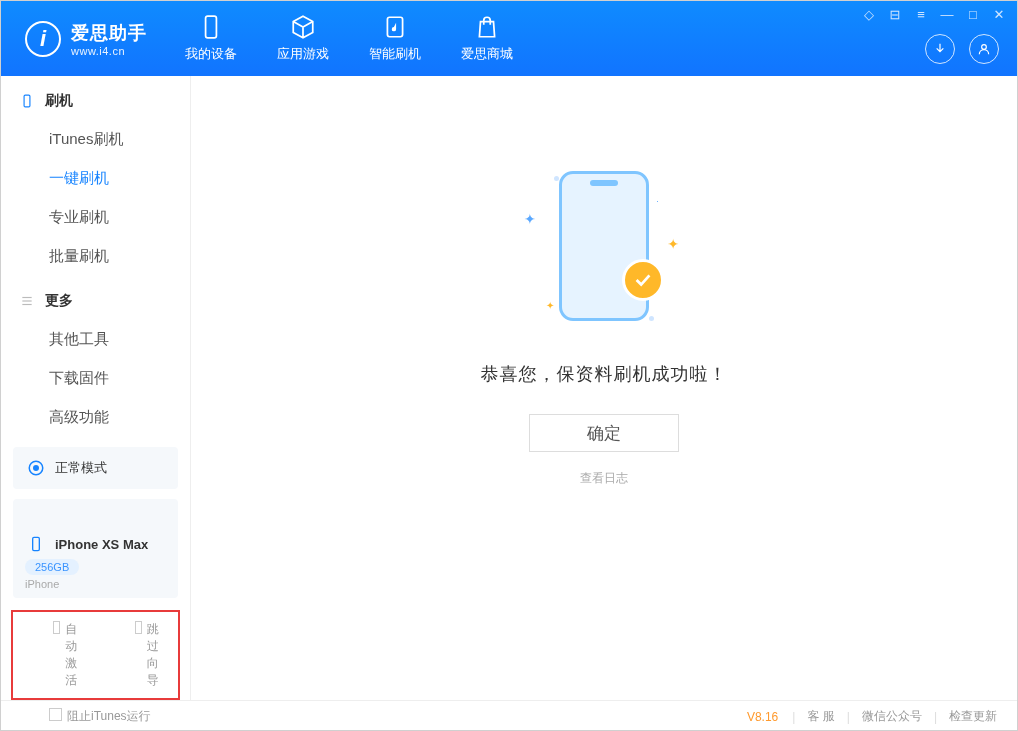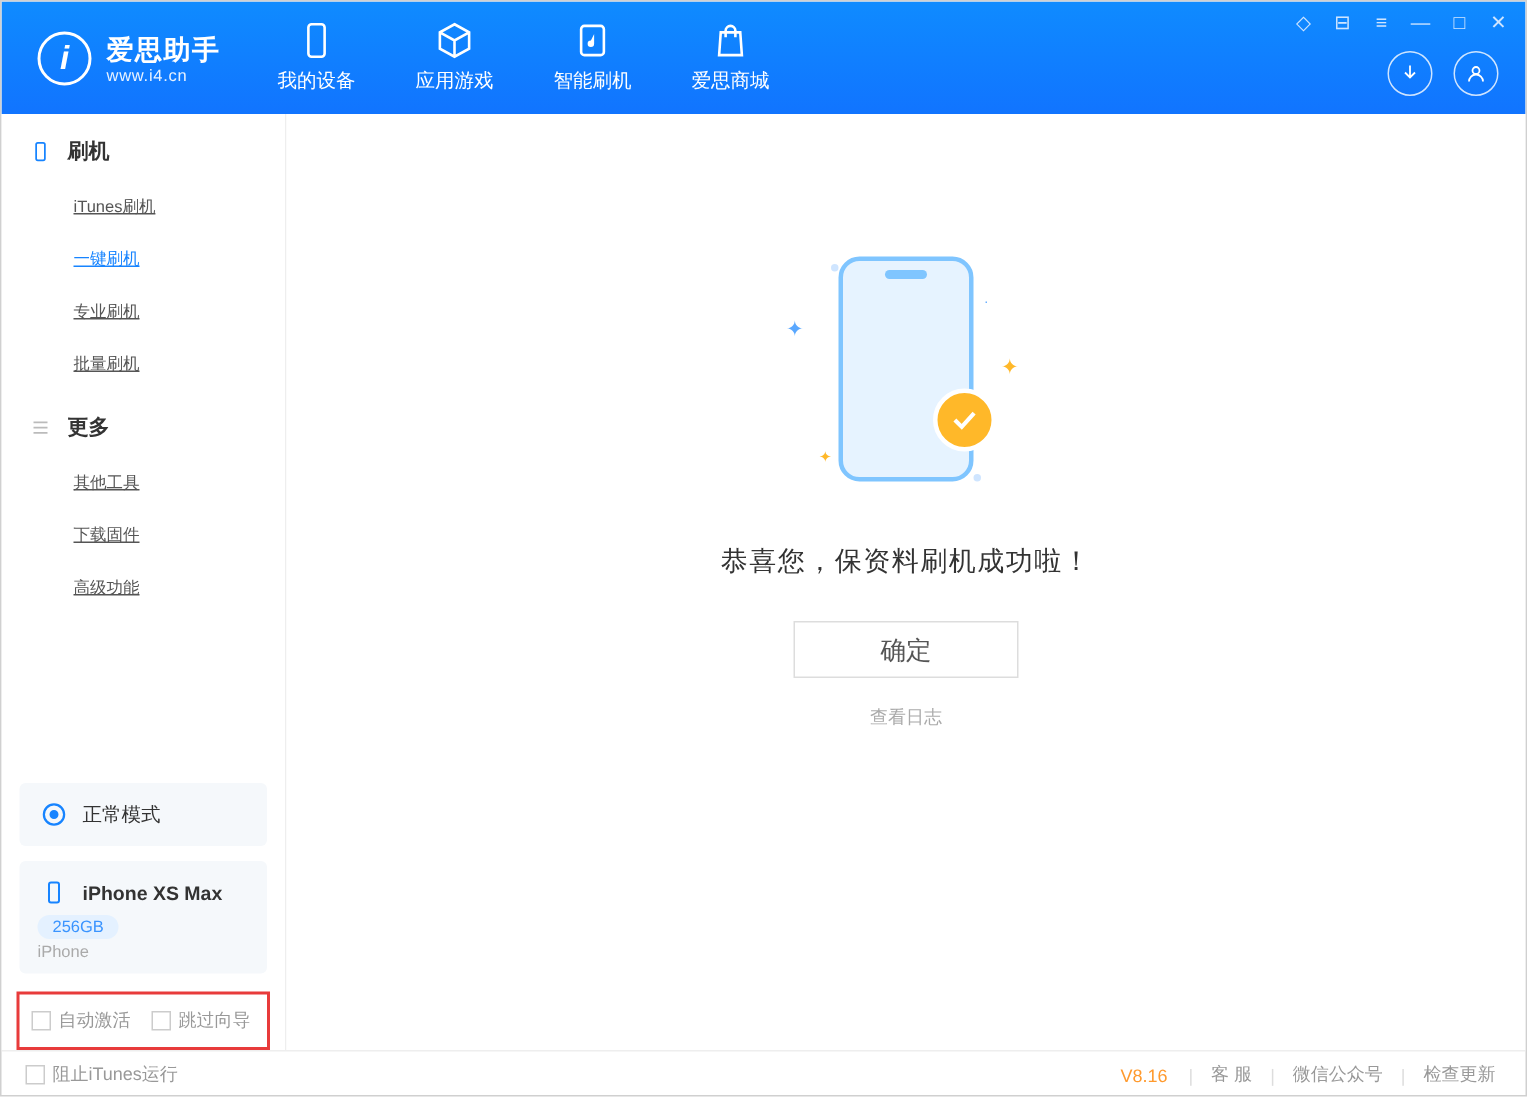--- a/index.html
+++ b/index.html
@@ -23,35 +23,35 @@
   .win-ctrls-top span { cursor:pointer; width:16px; text-align:center; }
   .win-ctrls-right { position:absolute; bottom:12px; right:18px; display:flex; gap:14px; }
   .circ-btn { width:30px; height:30px; border:1.5px solid rgba(255,255,255,.8); border-radius:50%; display:flex; align-items:center; justify-content:center; cursor:pointer; color:#fff; }
   .circ-btn svg { width:16px; height:16px; stroke:#fff; fill:none; stroke-width:1.8; }
   
   
   .body { display:flex; height:624px; }
   .sidebar { width:190px; border-right:1px solid #eee; display:flex; flex-direction:column; background:#fff; }
   .side-group-hdr { display:flex; align-items:center; padding:16px 16px 10px 18px; font-size:14px; color:#333; font-weight:600; }
   .side-group-hdr .ico { width:16px; height:16px; margin-right:10px; display:flex; align-items:center; justify-content:center; }
-  .side-item { padding:10px 10px 10px 48px; font-size:11px; color:#555; cursor:pointer;text-decoration:underline; }
+  .side-item { padding:10px 10px 10px 48px; font-size:15px; color:#555; cursor:pointer; }
   .side-item.active { color:#1784ff; }
   .side-spacer { flex:1; }
   
   .device-box { background:#f5f8fb; margin:0 12px 10px 12px; padding:10px 12px; border-radius:4px; display:flex; align-items:center; }
   .dev-ico { width:22px; height:22px; margin-right:8px; display:flex; align-items:center; justify-content:center; }
   
   .device-box2 { background:#f5f8fb; margin:0 12px 0 12px; padding:10px 12px 8px 12px; border-radius:4px; }
-  .dev-row { display:flex; align-items:center; }
+  .dev-row { display:flex; align-items:center;margin-top:24px; }
   .dev-name { font-size:13px; color:#333; font-weight:600; }
   .dev-badge { display:inline-block; background:#e4f1ff; color:#3a94ff; font-size:11px; padding:2px 10px; border-radius:10px; margin-top:4px; }
   .dev-sub { font-size:11px; color:#aaa; margin-top:3px; }
   
   .opt-row { border:2px solid #e83b3b; margin:12px 10px 0 10px; padding:9px 8px; display:flex; gap:14px; }
-  .chk { display:flex; align-items:center; font-size:12px; color:#999; cursor:pointer; }
+  .chk { display:flex; font-size:12px; color:#999; cursor:pointer;margin-left:32px; }
   .chk-box { width:13px; height:13px; border:1px solid #ccc; margin-right:5px; }
   
   
   .main { flex:1; display:flex; flex-direction:column; align-items:center; padding-top:80px; background:#fff; }
   .illus { width:220px; height:180px; position:relative; display:flex; align-items:center; justify-content:center; }
   .phone { width:90px; height:150px; border:3px solid #7fc5ff; border-radius:14px; background:#e6f3ff; position:relative; }
   .phone::before { content:""; position:absolute; top:6px; left:50%; transform:translateX(-50%); width:28px; height:6px; background:#7fc5ff; border-radius:3px; }
   .check-badge { position:absolute; right:50px; bottom:35px; width:42px; height:42px; background:#ffb829; border-radius:50%; display:flex; align-items:center; justify-content:center; border:3px solid #fff; }
   .check-badge svg { width:22px; height:22px; stroke:#fff; stroke-width:3; fill:none; }
   .spark { position:absolute; font-size:14px; }

